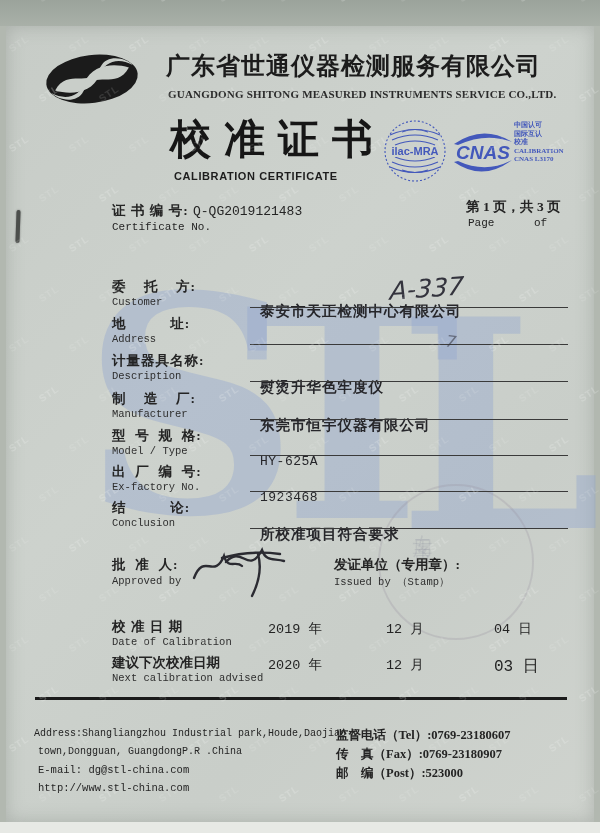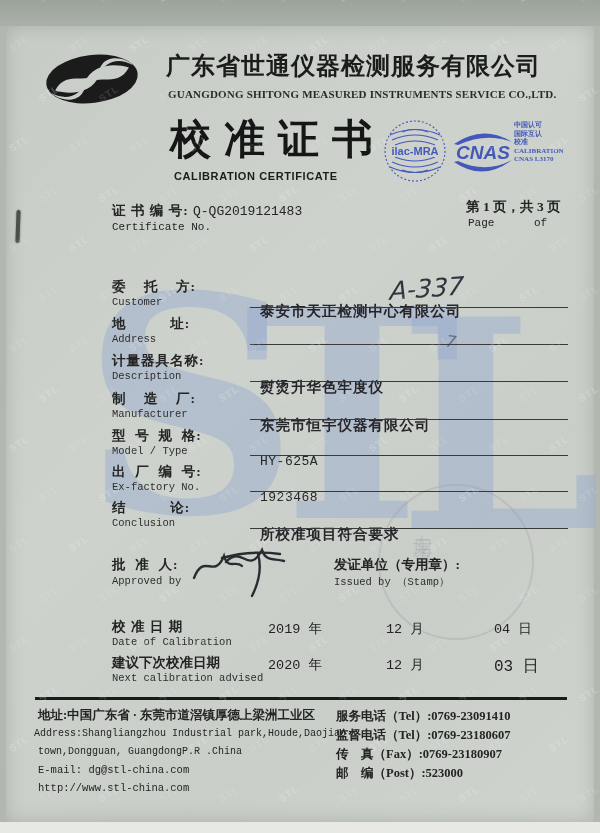--- a/index.html
+++ b/index.html
@@ -177,27 +177,25 @@
     <div class="abs z2 mono" style="left:380px;top:594px;font-size:13.5px;">12 月</div>
     <div class="abs z2 mono" style="left:488px;top:594px;font-size:13.5px;">04 日</div>
 
     <div class="abs z2 cn f-label" style="left:106px;top:628px;letter-spacing:0;">建议下次校准日期</div>
     <div class="abs z2 mono f-en" style="left:106px;top:646px;">Next calibration advised</div>
     <div class="abs z2 mono" style="left:262px;top:630px;font-size:13.5px;">2020 年</div>
     <div class="abs z2 mono" style="left:380px;top:630px;font-size:13.5px;">12 月</div>
     <div class="abs z2 mono" style="left:488px;top:630px;font-size:16px;">03 日</div>
 
     <div class="abs z2 divider"></div>
-    <div class="abs z2 cn foot foot-cn" style="left:32px;top:680px;">地址:中国广东省 · 东莞市道滘镇厚德上梁洲工业区</div>
     <div class="abs z2 mono foot" style="left:28px;top:699px;font-size:10px;">Address:Shangliangzhou Industrial park,Houde,Daojiao</div>
     <div class="abs z2 mono foot" style="left:32px;top:717px;font-size:10px;">town,Dongguan, GuangdongP.R .China</div>
     <div class="abs z2 mono foot" style="left:32px;top:735px;">E-mail: dg@stl-china.com</div>
     <div class="abs z2 mono foot" style="left:32px;top:753px;">http://www.stl-china.com</div>
 
-    <div class="abs z2 cn foot foot-cn" style="left:330px;top:681px;">服务电话（Tel）:0769-23091410</div>
     <div class="abs z2 cn foot foot-cn" style="left:330px;top:700px;">监督电话（Tel）:0769-23180607</div>
     <div class="abs z2 cn foot foot-cn" style="left:330px;top:719px;">传    真（Fax）:0769-23180907</div>
     <div class="abs z2 cn foot foot-cn" style="left:330px;top:738px;">邮    编（Post）:523000</div>
   </div>
 
   <div class="wm-layer">
       <span class="wm-t" style="left: -22px; top: -12px; opacity: 0.55;">STL</span>
       <span class="wm-t" style="left: 38px; top: -12px; opacity: 0.32;">STL</span>
       <span class="wm-t" style="left: 98px; top: -12px; opacity: 0.32;">STL</span>
       <span class="wm-t" style="left: 158px; top: -12px; opacity: 0.55;">STL</span>

